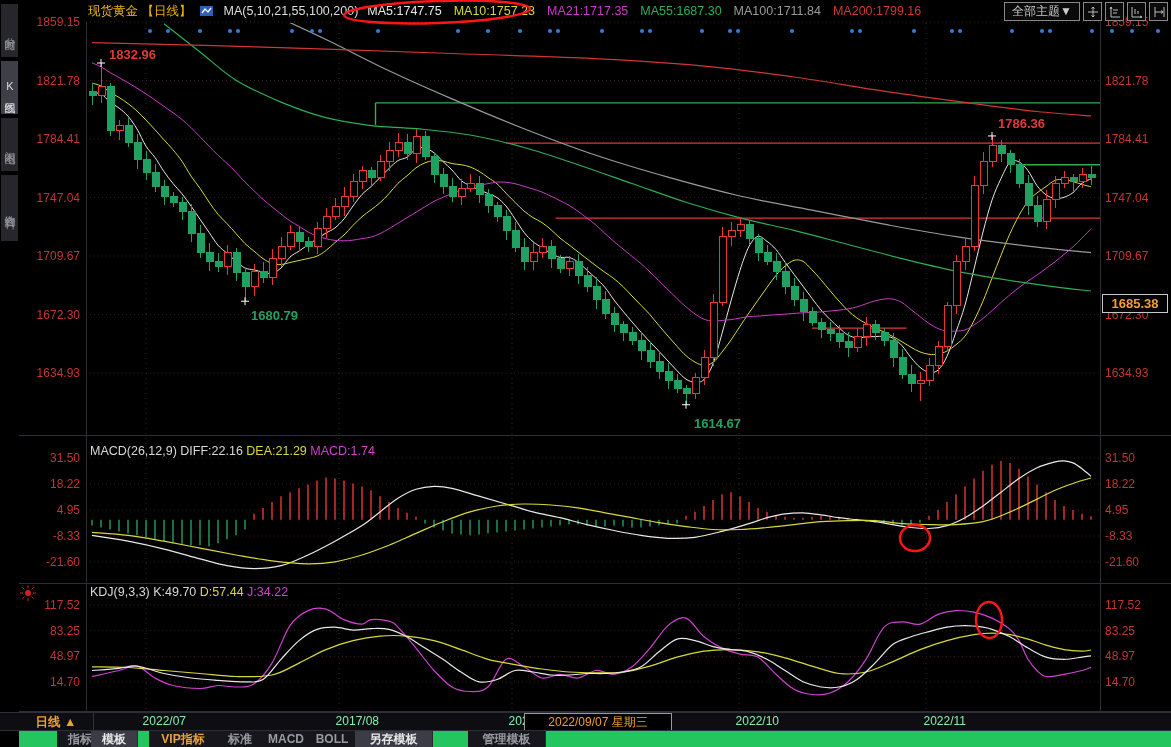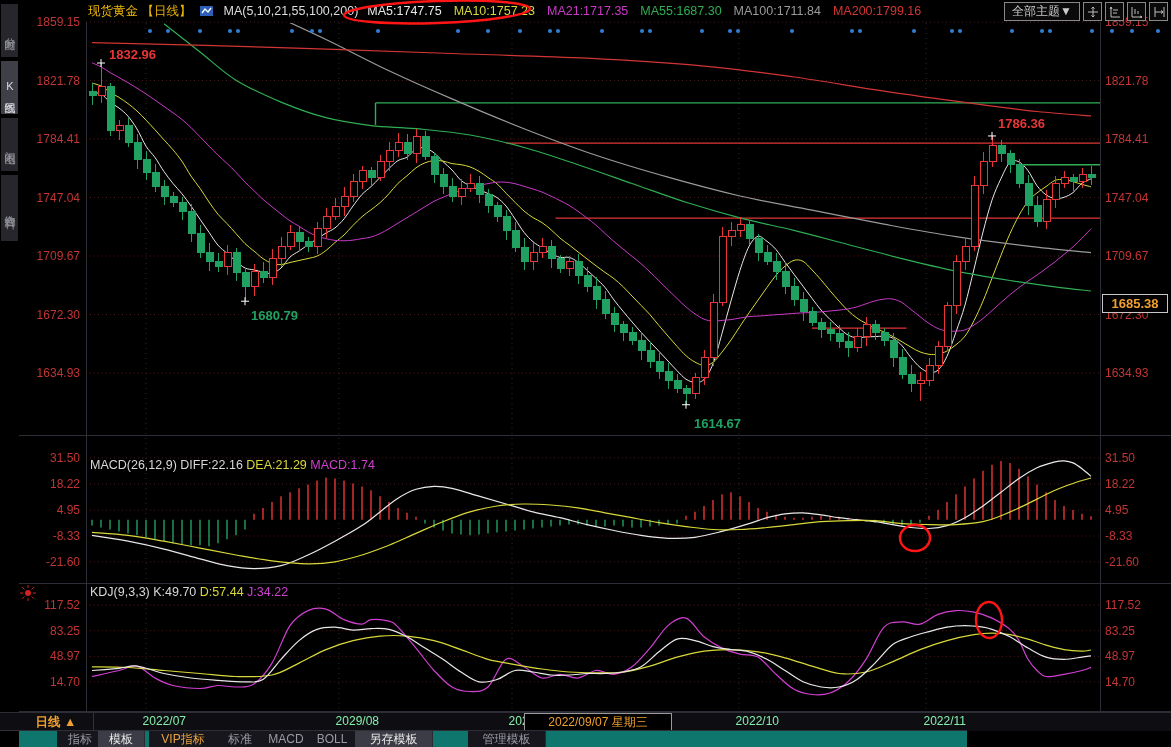--- a/index.html
+++ b/index.html
@@ -32,22 +32,22 @@
   
   #time-row{position:absolute;left:0;top:712px;width:1171px;height:18px;background:#0d0d12;
     border-top:1px solid #2e2e36;z-index:5;}
   #period-cell{position:absolute;left:19px;top:0;width:74px;height:18px;color:#f0a030;
     font-weight:bold;font-size:12.5px;text-align:center;line-height:18px;
     border-right:1px solid #333;cursor:pointer;}
   .time-label{position:absolute;top:1px;width:80px;text-align:right;color:#86efac;font-size:12px;}
   #date-box{position:absolute;left:524px;top:0;width:146px;height:16px;border:1px solid #999;
     background:#000;color:#f0a030;font-size:12px;text-align:center;line-height:16px;}
   
-  #tab-row{position:absolute;left:0;top:730px;width:967px;height:17px;background:#0f766e;
-    border-top:1px solid #2e2e36;z-index:5;}
+  #tab-row{position:absolute;left:0;top:730px;width:1171px;height:17px;background:#22c55e;
+    border-top:1px solid #2e2e36;z-index:5;font-weight:bold;}
   #tab-row .corner{position:absolute;left:0;top:0;width:19px;height:17px;background:#000;}
   .tab-cell{position:absolute;top:0;height:17px;font-size:12px;color:#9a9aa2;text-align:center;
     line-height:17px;border-right:1px solid #2a2a32;cursor:pointer;background:#16161c;}
   .tab-cell.active{background:#3c3c46;color:#e8e8e8;}
   .tab-cell.vip{color:#e8a33d;}
   svg{display:block;}
   #chart-svg{position:absolute;left:0;top:0;z-index:1;}
   #overlay-svg{position:absolute;left:0;top:0;z-index:8;pointer-events:none;}
 </style>
 </head>
@@ -595,52 +595,52 @@
           <path d="M1 1v10h10M11 11l-2-1M11 11l-2 1M4 3v5M7 5v3" stroke="#bbb" stroke-width="1" fill="none"></path>
         </svg>
       </div>
     <div class="icon-btn">
         <svg width="12" height="12">
           <path d="M2 1v10M2 6h8M10 6l-2-1.6M10 6l-2 1.6M11 1v10" stroke="#bbb" stroke-width="1" fill="none"></path>
         </svg>
       </div>
   </div>
 
-  <div class="panel-header" style="top:458px;">
+  <div class="panel-header" style="top:444px;">
     <span class="ph-white">MACD(26,12,9)</span>
     <span class="ph-white">DIFF:22.16</span>
     <span class="ph-yellow">DEA:21.29</span>
     <span class="ph-magenta">MACD:1.74</span>
   </div>
 
   <div class="panel-header" style="top:585px;">
     <span class="ph-white">KDJ(9,3,3)</span>
     <span class="ph-white">K:49.70</span>
     <span class="ph-yellow">D:57.44</span>
     <span class="ph-magenta">J:34.22</span>
   </div>
 
   <div id="price-box">1685.38</div>
 
   <div id="time-row">
     <div id="period-cell">日线 ▲</div>
     <div id="time-labels">
         <span class="time-label" style="left: 106px;">2022/07</span>
-        <span class="time-label" style="left: 299px;">2029/08</span>
+        <span class="time-label" style="left: 299px;">2017/08</span>
         <span class="time-label" style="left: 472px;">2022/09</span>
         <span class="time-label" style="left: 699px;">2022/10</span>
         <span class="time-label" style="left: 886px;">2022/11</span>
       </div>
     <div id="date-box">2022/09/07 星期三</div>
   </div>
 
   <div id="tab-row">
     <div class="corner"></div>
   <div class="tab-cell" style="left: 57px; width: 46px;">指标</div>
-      <div class="tab-cell active" style="left: 98px; width: 46px;">模板</div>
+      <div class="tab-cell active" style="left: 91px; width: 46px;">模板</div>
       <div class="tab-cell vip" style="left: 149px; width: 68px;">VIP指标</div>
       <div class="tab-cell" style="left: 217px; width: 46px;">标准</div>
       <div class="tab-cell" style="left: 263px; width: 46px;">MACD</div>
       <div class="tab-cell" style="left: 309px; width: 46px;">BOLL</div>
       <div class="tab-cell active" style="left: 355px; width: 77px;">另存模板</div>
       <div class="tab-cell" style="left: 432px; width: 77px; margin-left: 36px;">管理模板</div>
     </div>
 
   <svg id="overlay-svg" width="1171" height="747">
       <ellipse cx="437" cy="12" rx="93" ry="11" fill="none" stroke="#ff1515" stroke-width="2.4" transform="rotate(-2 437 12)"></ellipse>

